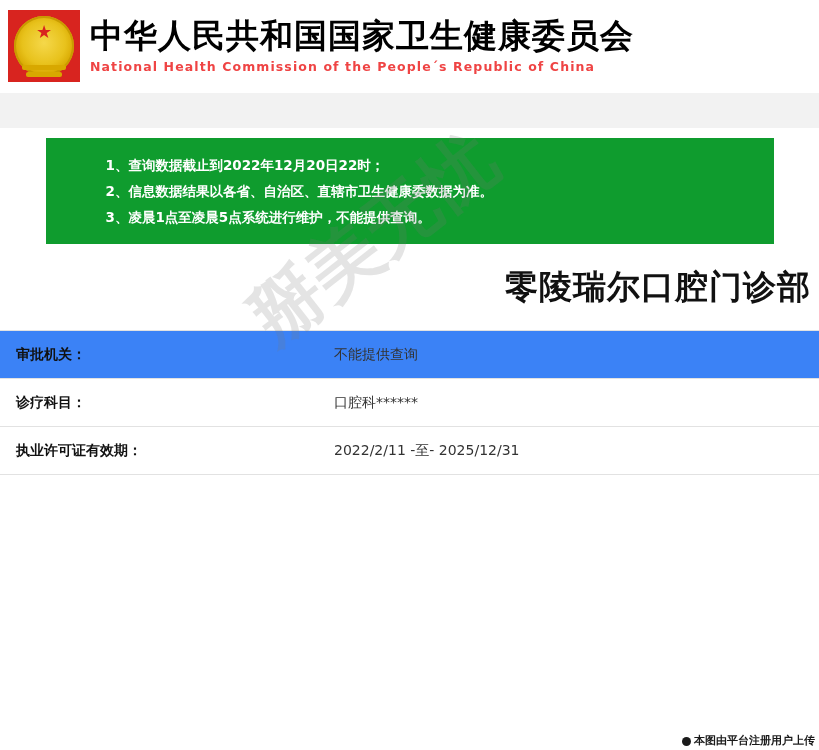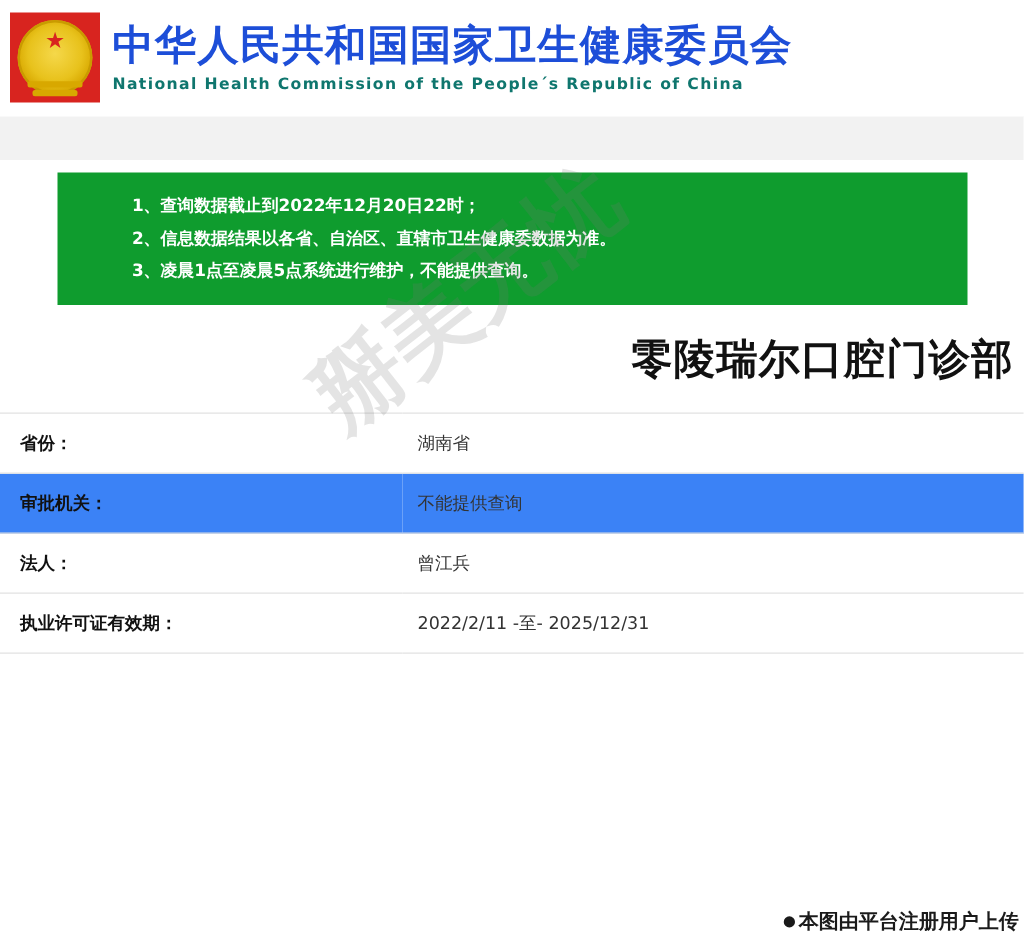--- a/index.html
+++ b/index.html
@@ -73,30 +73,30 @@
     left: 18px;
     width: 36px;
   }
 
   .title-block {
     margin-left: 10px;
     flex: 1 1 auto;
   }
   .title-cn {
     font-family: "DejaVu Sans", sans-serif;
-    color: #1d4ed8;
+    color: #000000;
     font-size: 33px;
     font-weight: bold;
     letter-spacing: 1px;
     line-height: 42px;
     white-space: nowrap;
   }
   .title-en {
     font-family: "DejaVu Sans", sans-serif;
-    color: #0f766e;
+    color: #ef4444;
     font-size: 12.5px;
     font-weight: bold;
     letter-spacing: 1.1px;
     line-height: 20px;
     white-space: nowrap;
   }
 
   
   .sep-band {
     width: 819px;
@@ -187,21 +187,21 @@
     transform-origin: left top;
     white-space: nowrap;
     pointer-events: none;
     user-select: none;
   }
   .wm-footer {
     position: absolute;
     right: 4px;
     bottom: 2px;
     font-family: "DejaVu Sans", sans-serif;
-    font-size: 16px;
+    font-size: 11px;
     font-weight: bold;
     color: #1a1a1a;
     white-space: nowrap;
     pointer-events: none;
     user-select: none;
   }
   .wm-footer .dot {
     display: inline-block;
     width: 9px;
     height: 9px;
@@ -238,31 +238,27 @@
     <p>3、凌晨1点至凌晨5点系统进行维护，不能提供查询。</p>
   </div>
 </div>
 
 <div class="facility-name-row">
   <div class="facility-name">零陵瑞尔口腔门诊部</div>
 </div>
 
 <table class="info-table">
   <tbody>
-    <tr>
-      <td class="label">省份：</td>
-      <td class="value">湖南省</td>
-    </tr>
     <tr class="alt">
       <td class="label">审批机关：</td>
       <td class="value">不能提供查询</td>
     </tr>
     <tr>
-      <td class="label">法人：</td>
-      <td class="value">曾江兵</td>
+      <td class="label">诊疗科目：</td>
+      <td class="value">口腔科******</td>
     </tr>
     <tr>
       <td class="label">执业许可证有效期：</td>
       <td class="value">2022/2/11 -至- 2025/12/31</td>
     </tr>
   </tbody>
 </table>
 
 <div class="wm-diagonal">掰美无忧</div>
 <div class="wm-footer"><span class="dot"></span><span>本图由平台注册用户上传</span></div>

